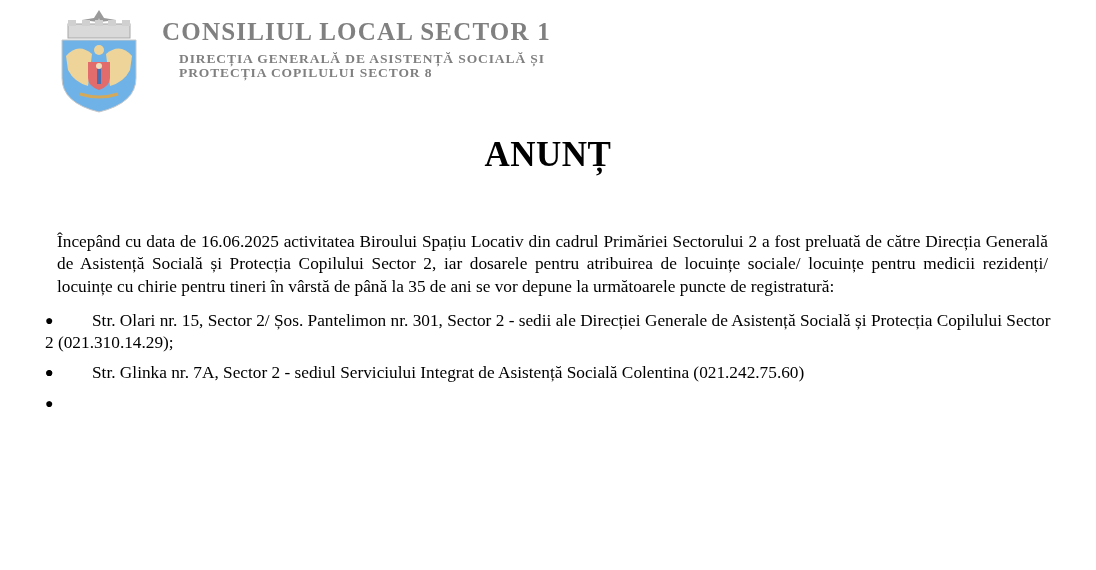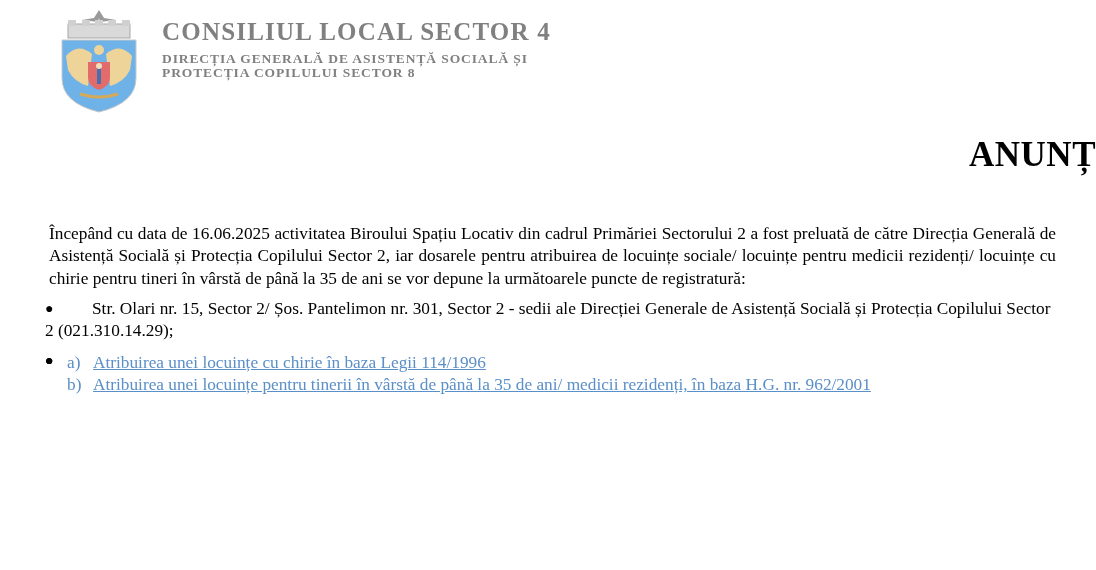--- a/index.html
+++ b/index.html
@@ -3,27 +3,27 @@
   <meta charset="utf-8">
   <style>
     html, body { margin: 0; padding: 0; background: #ffffff; }
     body {
       width: 1096px; height: 570px; position: relative; overflow: hidden;
       font-family: "Liberation Serif", serif; color: #000;
     }
     .crest { position: absolute; left: 58px; top: 8px; width: 82px; height: 106px; }
     .org { position: absolute; left: 162px; top: 18px; color: #808080; font-weight: bold; }
     .org-title { font-size: 25px; letter-spacing: 1.2px; line-height: 28px; }
-    .org-sub { font-size: 13.5px; letter-spacing: 0.9px; line-height: 14px; margin-top: 6px; }
+    .org-sub { font-size: 13.5px; letter-spacing: 0.9px; line-height: 14px; margin-top: 6px; margin-left: 17px; }
     .doc-title {
-      position: absolute; left: 0; width: 1096px; top: 135px; text-align: right;
+      position: absolute; left: 0; width: 1096px; top: 135px; text-align: center;
       font-size: 35px; font-weight: bold; letter-spacing: 0.5px;
     }
     .content { position: absolute; left: 45px; top: 219px; width: 1015px; font-size: 17.3px; line-height: 22.3px; }
-    .content p { margin: 4px; text-align: justify; text-align-last: left; }
+    .content p { margin: 12px; text-align: justify; text-align-last: left; }
     .bullets { list-style: none; margin: 8px 0 0 0; padding: 0; }
     .bullets li { position: relative; margin-bottom: 8px; text-indent: 47px; }
     .bullets li .dot { position: absolute; left: 0; top: 0; text-indent: 0; font-size: 14px; }
     .info { margin-top: 0 !important; }
     .links { list-style: none; margin: 10px 0 0 22px; padding: 0; color: #5b8fc7; }
     .links li { line-height: 22px; }
     .links .marker { display: inline-block; width: 26px; }
     .links a { color: #5b8fc7; text-decoration: underline; }
   </style>
 </head>
@@ -48,48 +48,41 @@
 
     <path d="M30 54 H52 V70 Q52 78 41 82 Q30 78 30 70 Z" fill="#e26b6b"></path>
     <rect x="39" y="58" width="4" height="18" fill="#4a6fb0"></rect>
     <circle cx="41" cy="58" r="3" fill="#f0e0c0"></circle>
 
     <path d="M22 86 Q41 92 60 86" stroke="#d4a95a" stroke-width="3" fill="none"></path>
   </svg>
 </div>
 
 <div class="org">
-  <div class="org-title">CONSILIUL LOCAL SECTOR 4</div>
+  <div class="org-title">CONSILIUL LOCAL SECTOR 1</div>
   <div class="org-sub">DIRECȚIA GENERALĂ DE ASISTENȚĂ SOCIALĂ ȘI</div>
   <div class="org-sub" style="margin-top:0">PROTECȚIA COPILULUI SECTOR 8</div>
 </div>
 
 <div class="doc-title">ANUNȚ</div>
 
 <div class="content">
   <p>Începând cu data de 16.06.2025 activitatea Biroului Spațiu Locativ din cadrul Primăriei Sectorului 2 a fost preluată de către Direcția Generală de Asistență Socială și Protecția Copilului Sector 2, iar dosarele pentru atribuirea de locuințe sociale/ locuințe pentru medicii rezidenți/ locuințe cu chirie pentru tineri în vârstă de până la 35 de ani se vor depune la următoarele puncte de registratură:</p>
 
   <ul class="bullets">
     <li>
       <span class="dot">●</span>
       <span>Str. Olari nr. 15, Sector 2/ Șos. Pantelimon nr. 301, Sector 2 - sedii ale Direcției Generale de Asistență Socială și Protecția Copilului Sector 2 (021.310.14.29);</span>
     </li>
     <li>
       <span class="dot">●</span>
     </li>
     <li>
       <span class="dot">●</span>
+      <span>Str. Glinka nr. 7A, Sector 2 - sediul Serviciului Integrat de Asistență Socială Colentina (021.242.75.60)</span>
     </li>
     <li>
       <span class="dot">●</span>
     </li>
   </ul>
 
 
-  <ul class="links">
-    <li>
-      <span class="marker">a)</span><a href="#">Atribuirea unei locuințe cu chirie în baza Legii 114/1996</a>
-    </li>
-    <li>
-      <span class="marker">b)</span><a href="#">Atribuirea unei locuințe pentru tinerii în vârstă de până la 35 de ani/ medicii rezidenți, în baza H.G. nr. 962/2001</a>
-    </li>
-  </ul>
 </div>
 
 </body></html>

